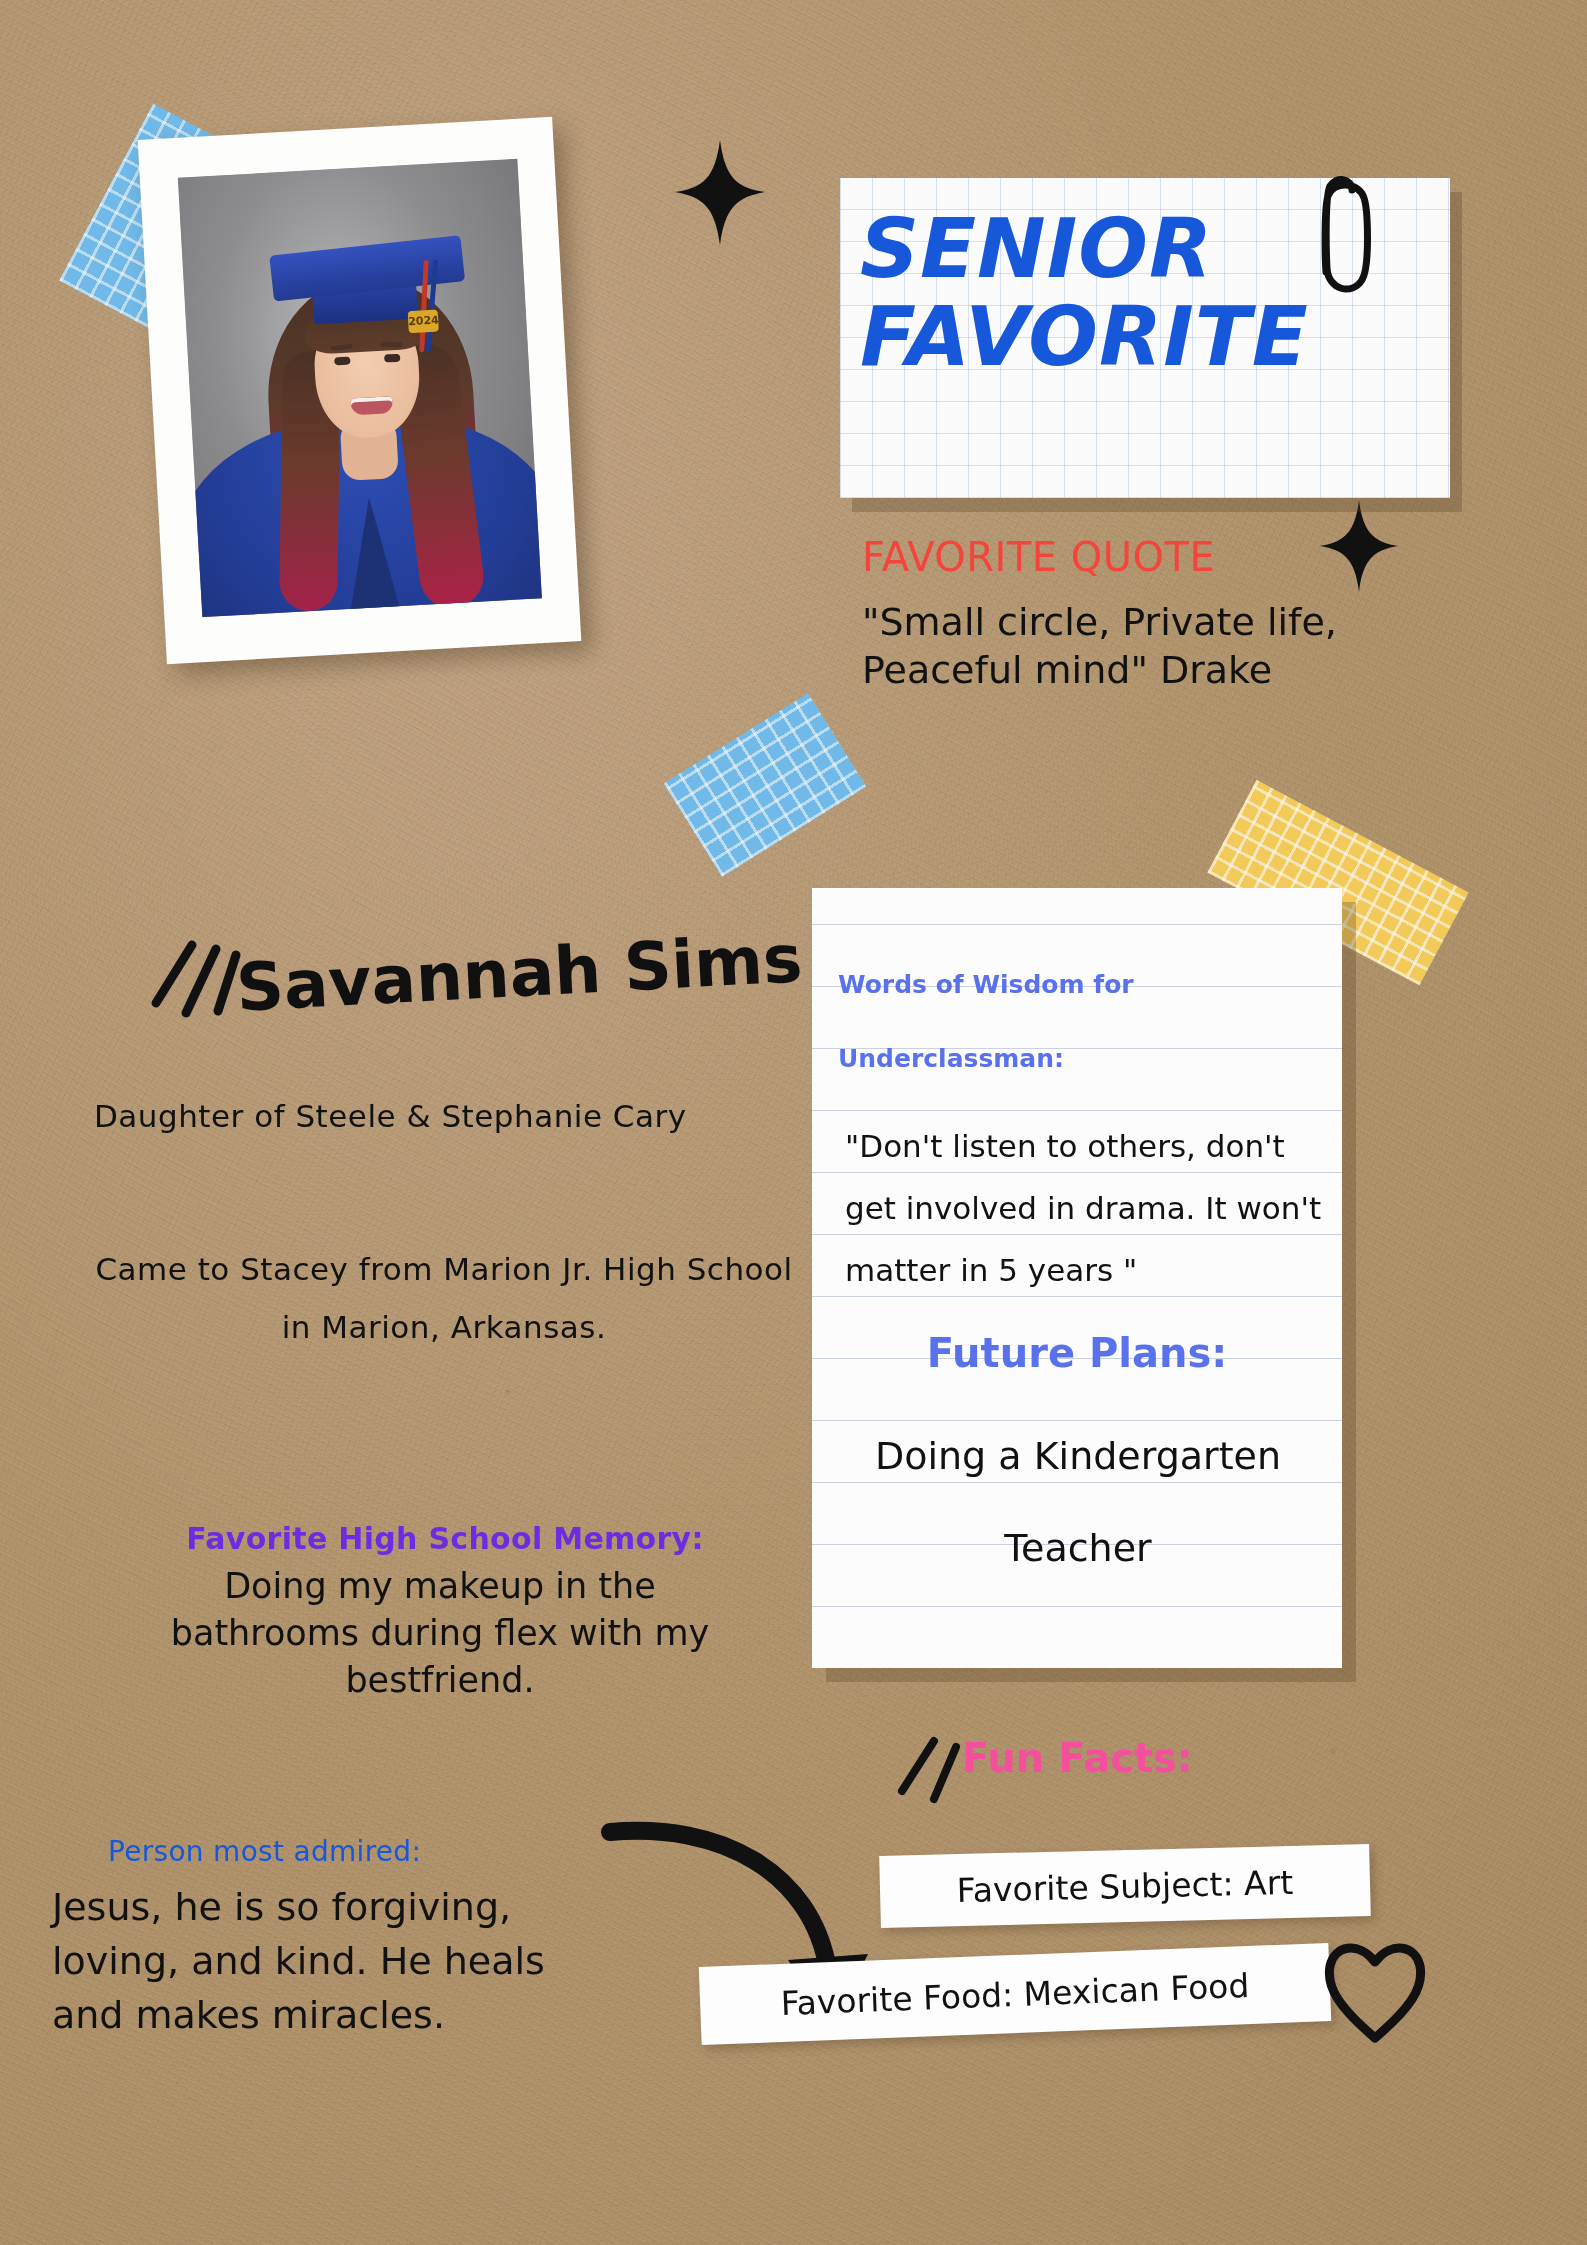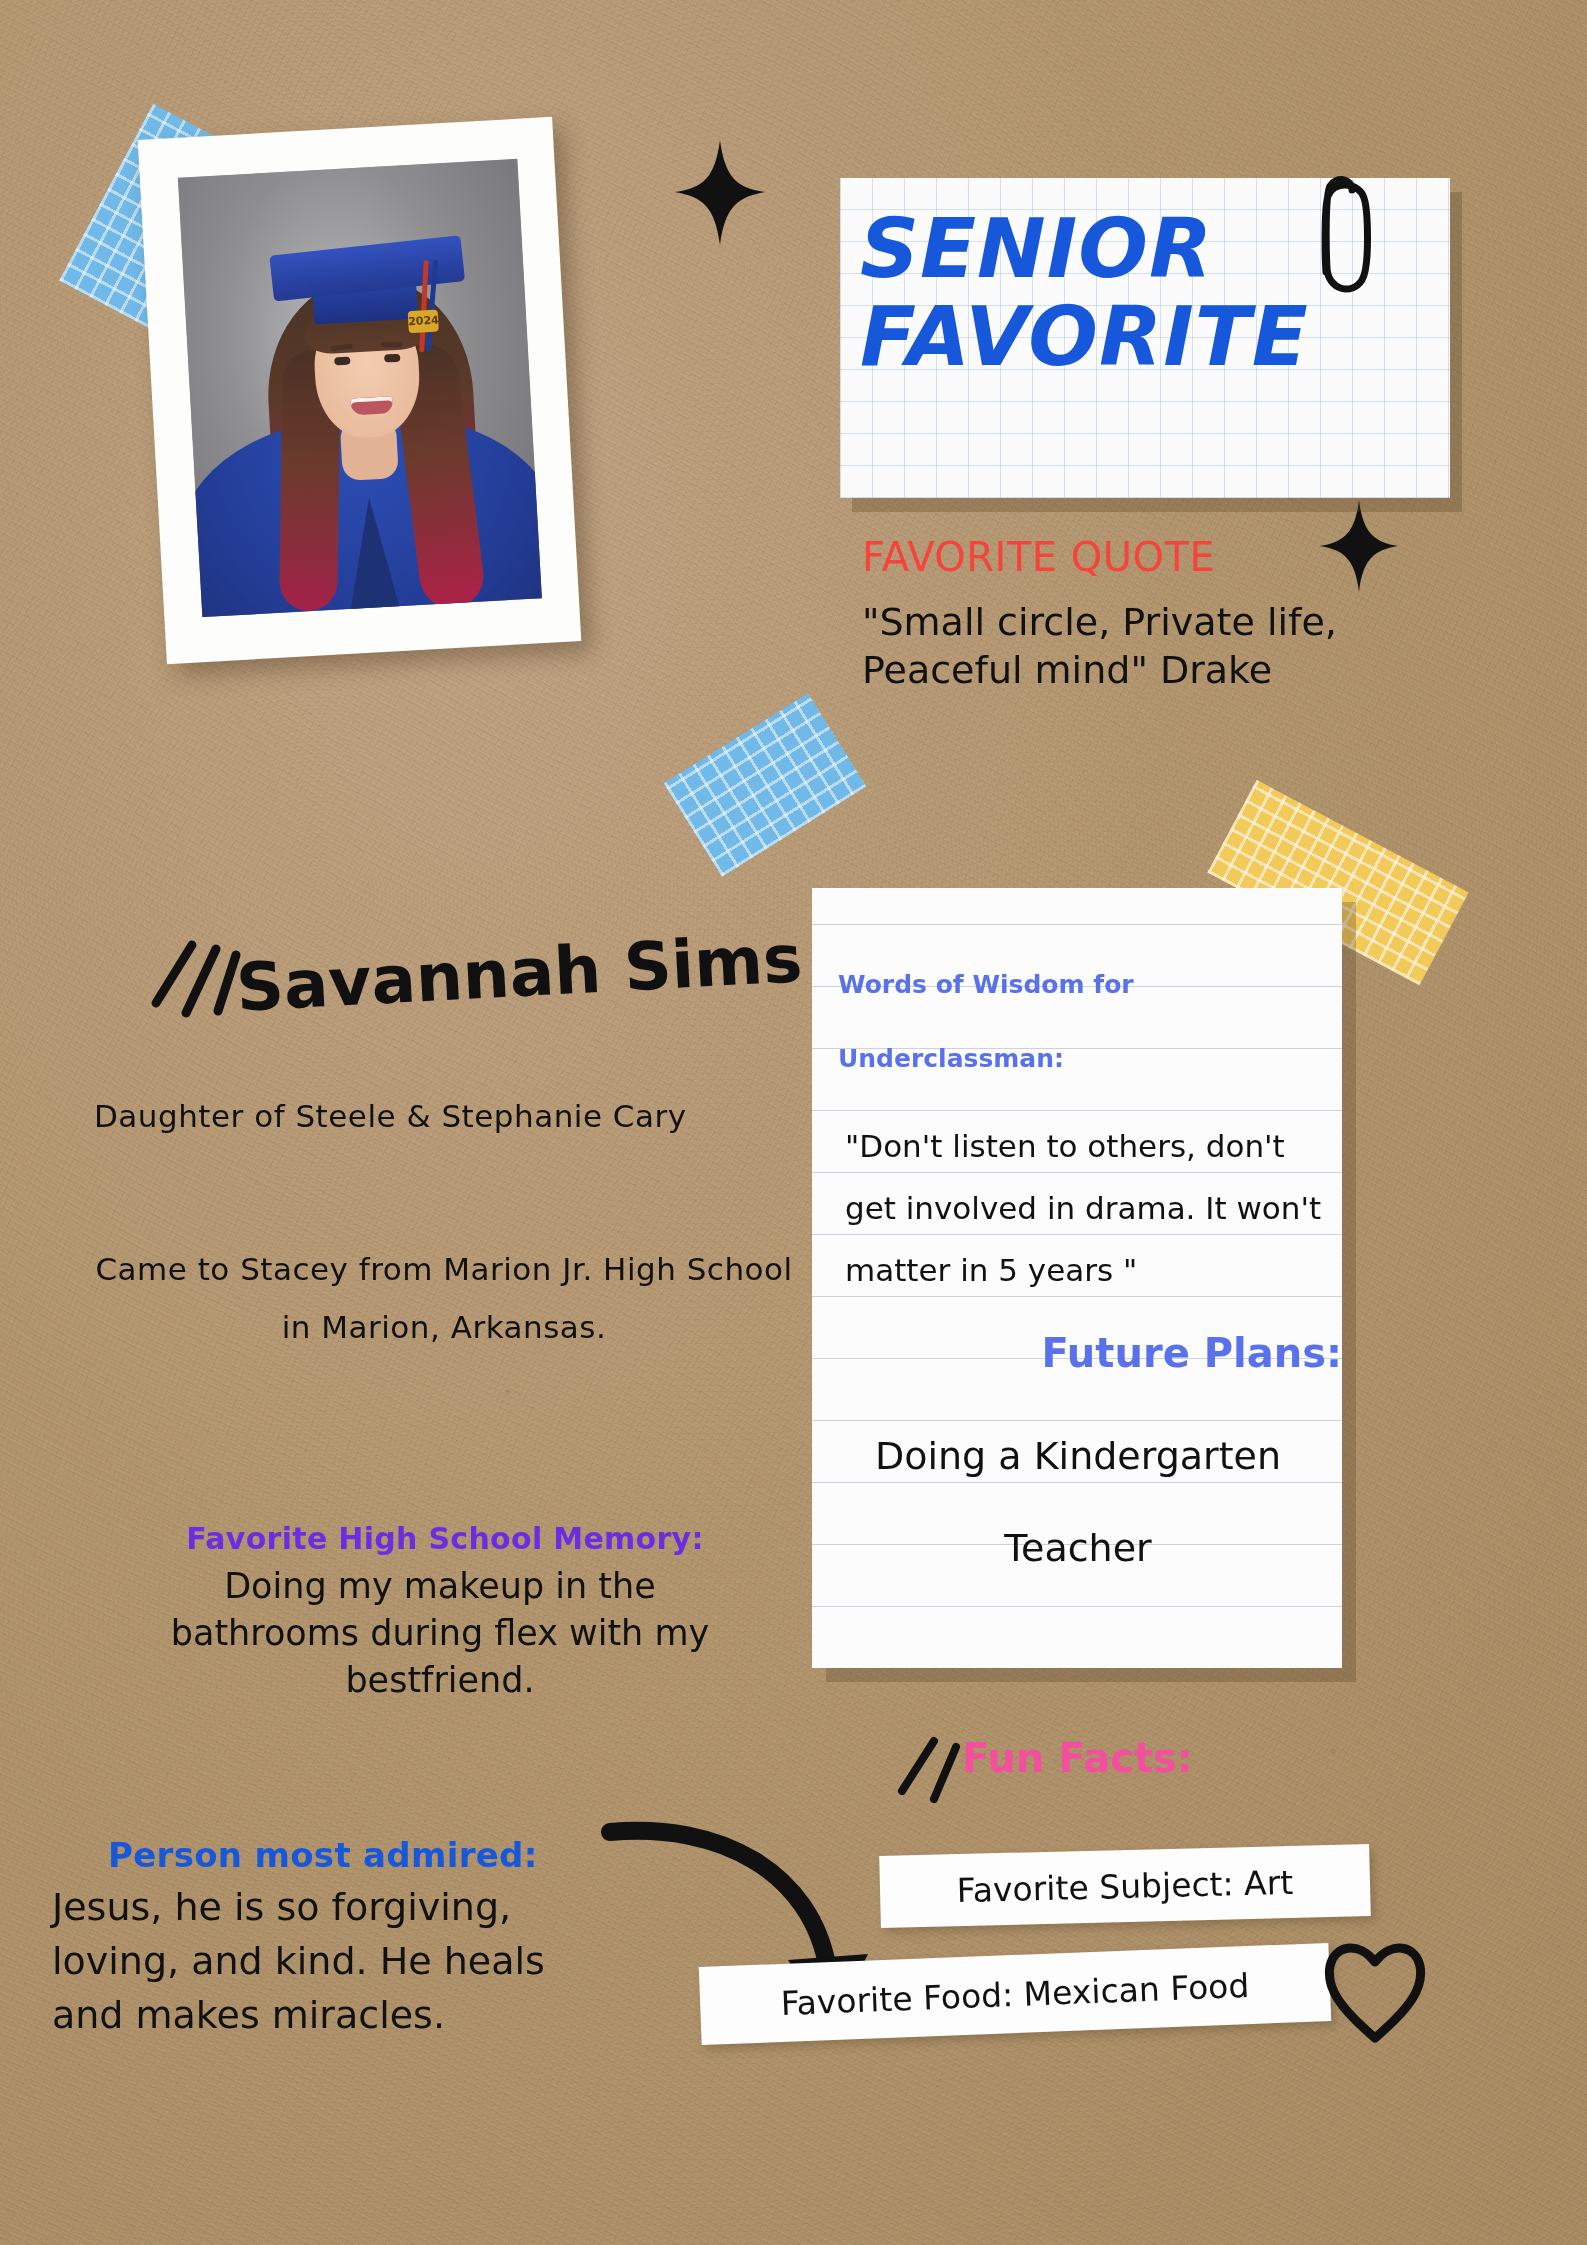--- a/index.html
+++ b/index.html
@@ -228,21 +228,21 @@
   #memory-text {
     position: absolute; left: 140px; top: 1563px; width: 600px;
     text-align: center;
     font-family: "DejaVu Sans", sans-serif;
     font-size: 35px; line-height: 47px; color: #111;
   }
 
   #admired-label {
     position: absolute; left: 108px; top: 1835px;
     font-family: "DejaVu Sans", sans-serif;
-    font-weight: bold; font-size: 34px; color: #1858d8; letter-spacing: .3px;
+    font-weight: normal; font-size: 28px; color: #1858d8; letter-spacing: .3px;
   }
   #admired-text {
     position: absolute; left: 52px; top: 1880px; width: 560px;
     font-family: "DejaVu Sans", sans-serif;
     font-size: 38px; line-height: 54px; color: #111;
   }
 
   
   #note-card {
     left: 812px; top: 888px; width: 530px; height: 780px;
@@ -255,21 +255,21 @@
     font-family: "DejaVu Sans", sans-serif;
     font-size: 25px; line-height: 74px; color: #5a72ea; font-weight: bold;
   }
   #wow-text {
     position: absolute; left: 845px; top: 1115px; width: 480px;
     font-family: "DejaVu Sans", sans-serif;
     font-size: 31px; line-height: 62px; color: #111;
   }
   #future-label {
     position: absolute; left: 812px; top: 1330px; width: 530px;
-    text-align: right;
+    text-align: center;
     font-family: "DejaVu Sans", sans-serif;
     font-size: 40px; color: #5a72ea; font-weight: bold;
   }
   #future-text {
     position: absolute; left: 828px; top: 1410px; width: 500px;
     text-align: center;
     font-family: "DejaVu Sans", sans-serif;
     font-size: 38px; line-height: 92px; color: #111;
   }
 

